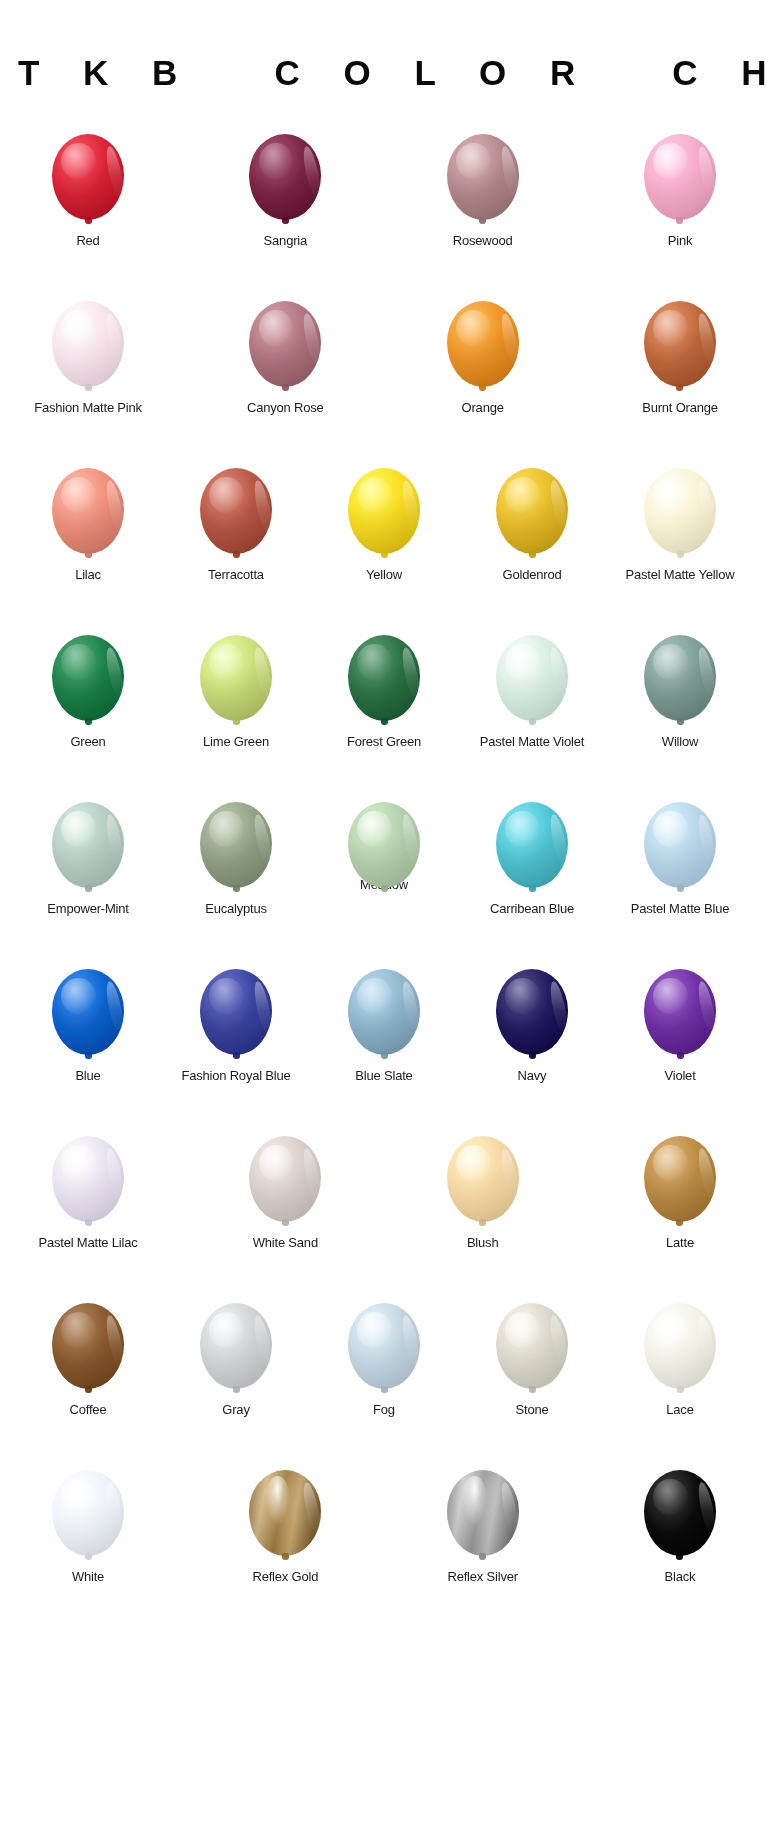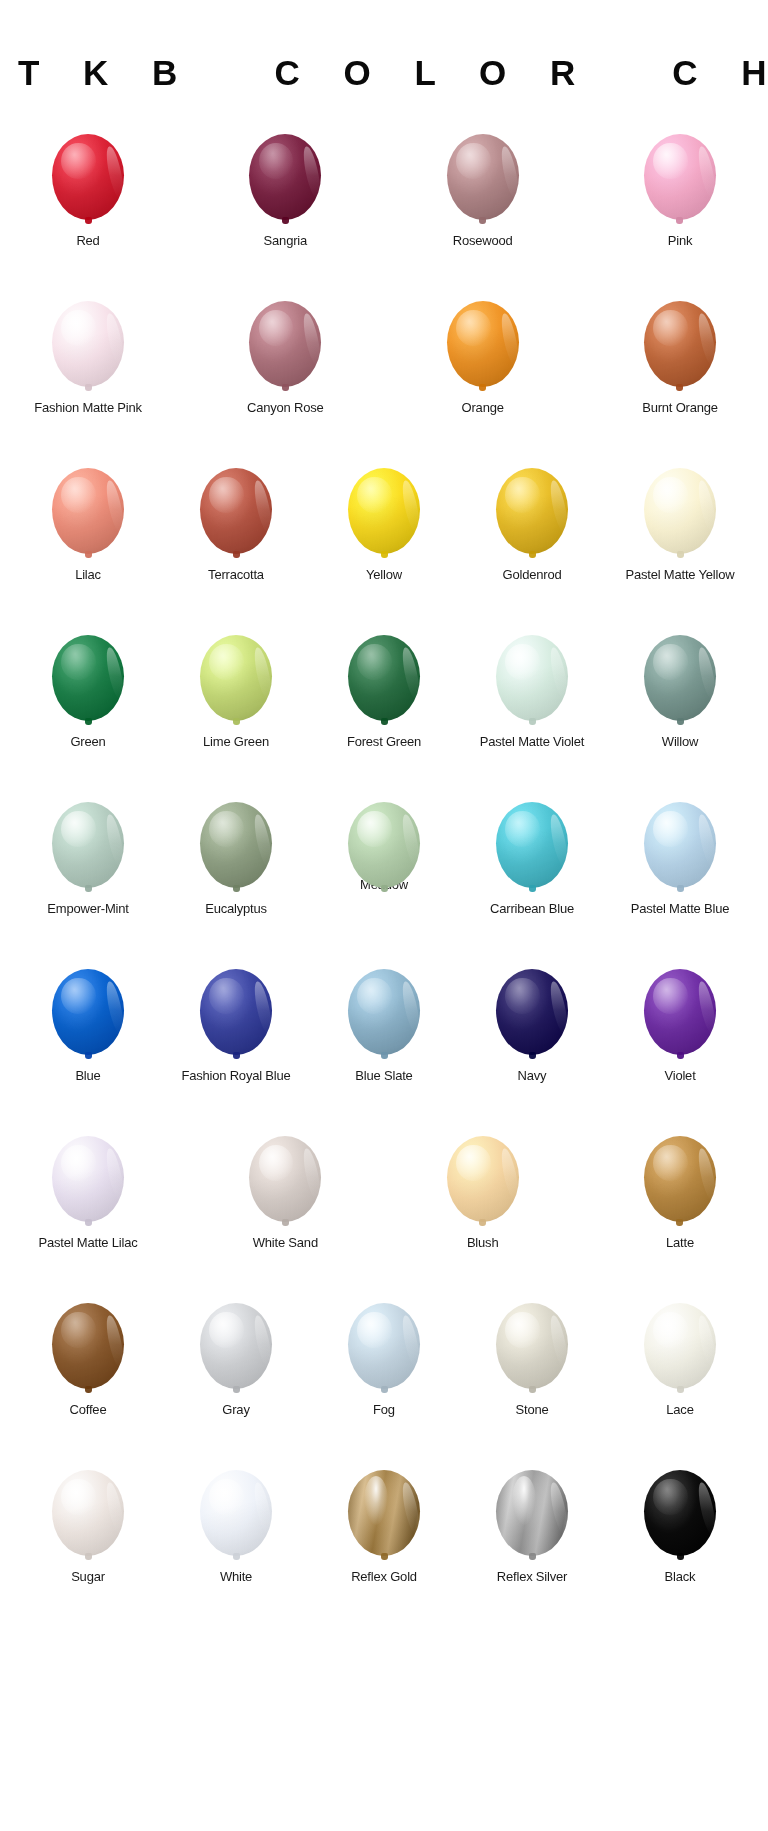--- a/index.html
+++ b/index.html
@@ -604,31 +604,20 @@
             <span class="hl-rim"></span>
             <span class="knot" style="background: rgb(208, 207, 196);"></span>
           </div>
         </div>
         <div class="swatch-label">Lace</div>
       </div>
     </div>
     <div class="swatch-row">
       <div class="swatch-cell">
         <div class="swatch-wrap">
-          <div class="swatch pale" style="background: radial-gradient(at 34% 26%, rgb(255, 255, 255) 0%, rgb(238, 230, 225) 46%, rgb(212, 204, 199) 100%);">
-            <span class="shade"></span>
-            <span class="hl-main"></span>
-            <span class="hl-rim"></span>
-            <span class="knot" style="background: rgb(204, 196, 191);"></span>
-          </div>
-        </div>
-        <div class="swatch-label">Sugar</div>
-      </div>
-      <div class="swatch-cell">
-        <div class="swatch-wrap">
           <div class="swatch pale" style="background: radial-gradient(at 34% 26%, rgb(255, 255, 255) 0%, rgb(238, 242, 249) 46%, rgb(212, 216, 223) 100%);">
             <span class="shade"></span>
             <span class="hl-main"></span>
             <span class="hl-rim"></span>
             <span class="knot" style="background: rgb(204, 208, 215);"></span>
           </div>
         </div>
         <div class="swatch-label">White</div>
       </div>
       <div class="swatch-cell">

